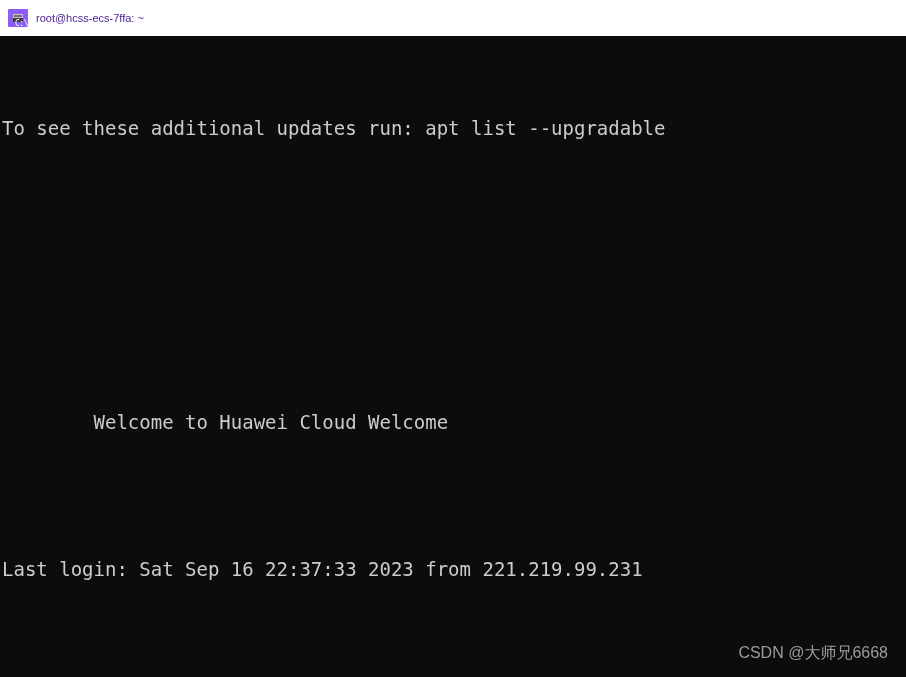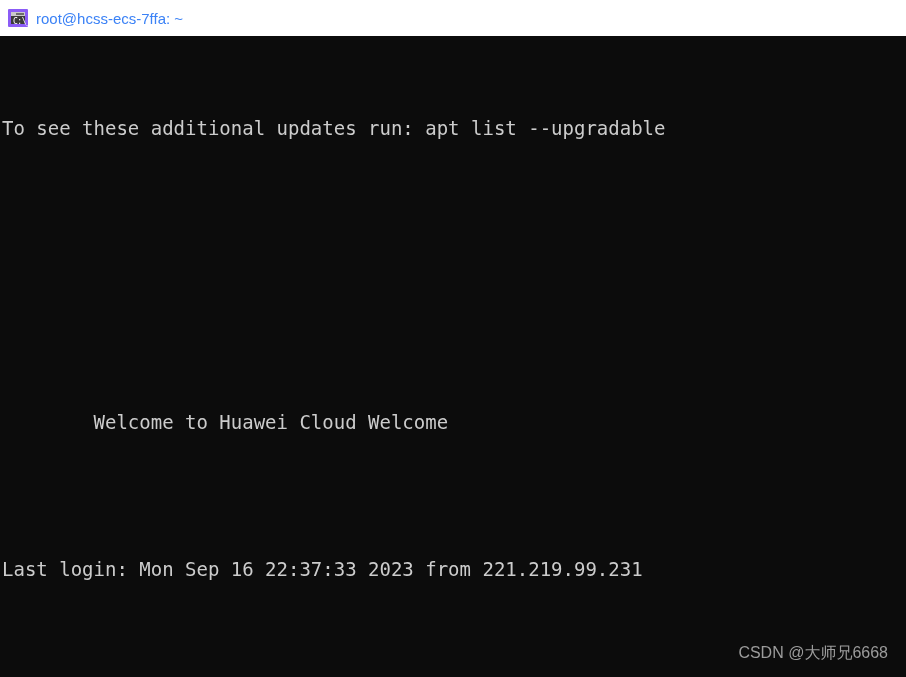--- a/index.html
+++ b/index.html
@@ -22,21 +22,21 @@
     align-items: center;
     padding-left: 8px;
     box-sizing: border-box;
   }
   .console-icon {
     width: 20px;
     height: 18px;
     position: relative;
     flex: 0 0 auto;
     background: #3b3b3b;
-    border: 3px solid #8b5cf6;
+    border: 5px solid #8b5cf6;
     box-sizing: border-box;
     border-radius: 1px;
     margin-right: 8px;
   }
   .console-icon .bar {
     position: absolute;
     top: 0; left: 0; right: 0;
     height: 4px;
     background: #c9c9c9;
   }
@@ -55,22 +55,22 @@
     top: 5px;
     color: #ffffff;
     font-size: 8px;
     line-height: 9px;
     font-family: "DejaVu Sans Mono", monospace;
     letter-spacing: -0.5px;
     white-space: nowrap;
   }
   .titlebar-title {
     font-family: "Liberation Sans", sans-serif;
-    font-size: 15px;
-    color: #3b82f6;
+    font-size: 11px;
+    color: #4c1d95;
     white-space: nowrap;
   }
 
   
   .terminal {
     height: 641px;
     background: #0c0c0c;
     color: #cccccc;
     font-family: "DejaVu Sans Mono", monospace;
     font-size: 19px;
@@ -110,21 +110,21 @@
 </div>
 
 <div class="terminal">
 
   <div class="line">To see these additional updates run: apt list --upgradable</div>
   <div class="line blank"></div>
   <div class="line blank"></div>
   <div class="line blank"></div>
   <div class="line">        Welcome to Huawei Cloud Welcome</div>
   <div class="line blank"></div>
-  <div class="line">Last login: Mon Sep 16 22:37:33 2023 from 221.219.99.231</div>
+  <div class="line">Last login: Sat Sep 16 22:37:33 2023 from 221.219.99.231</div>
 
   
 
   
   
   
   
   
   
   

